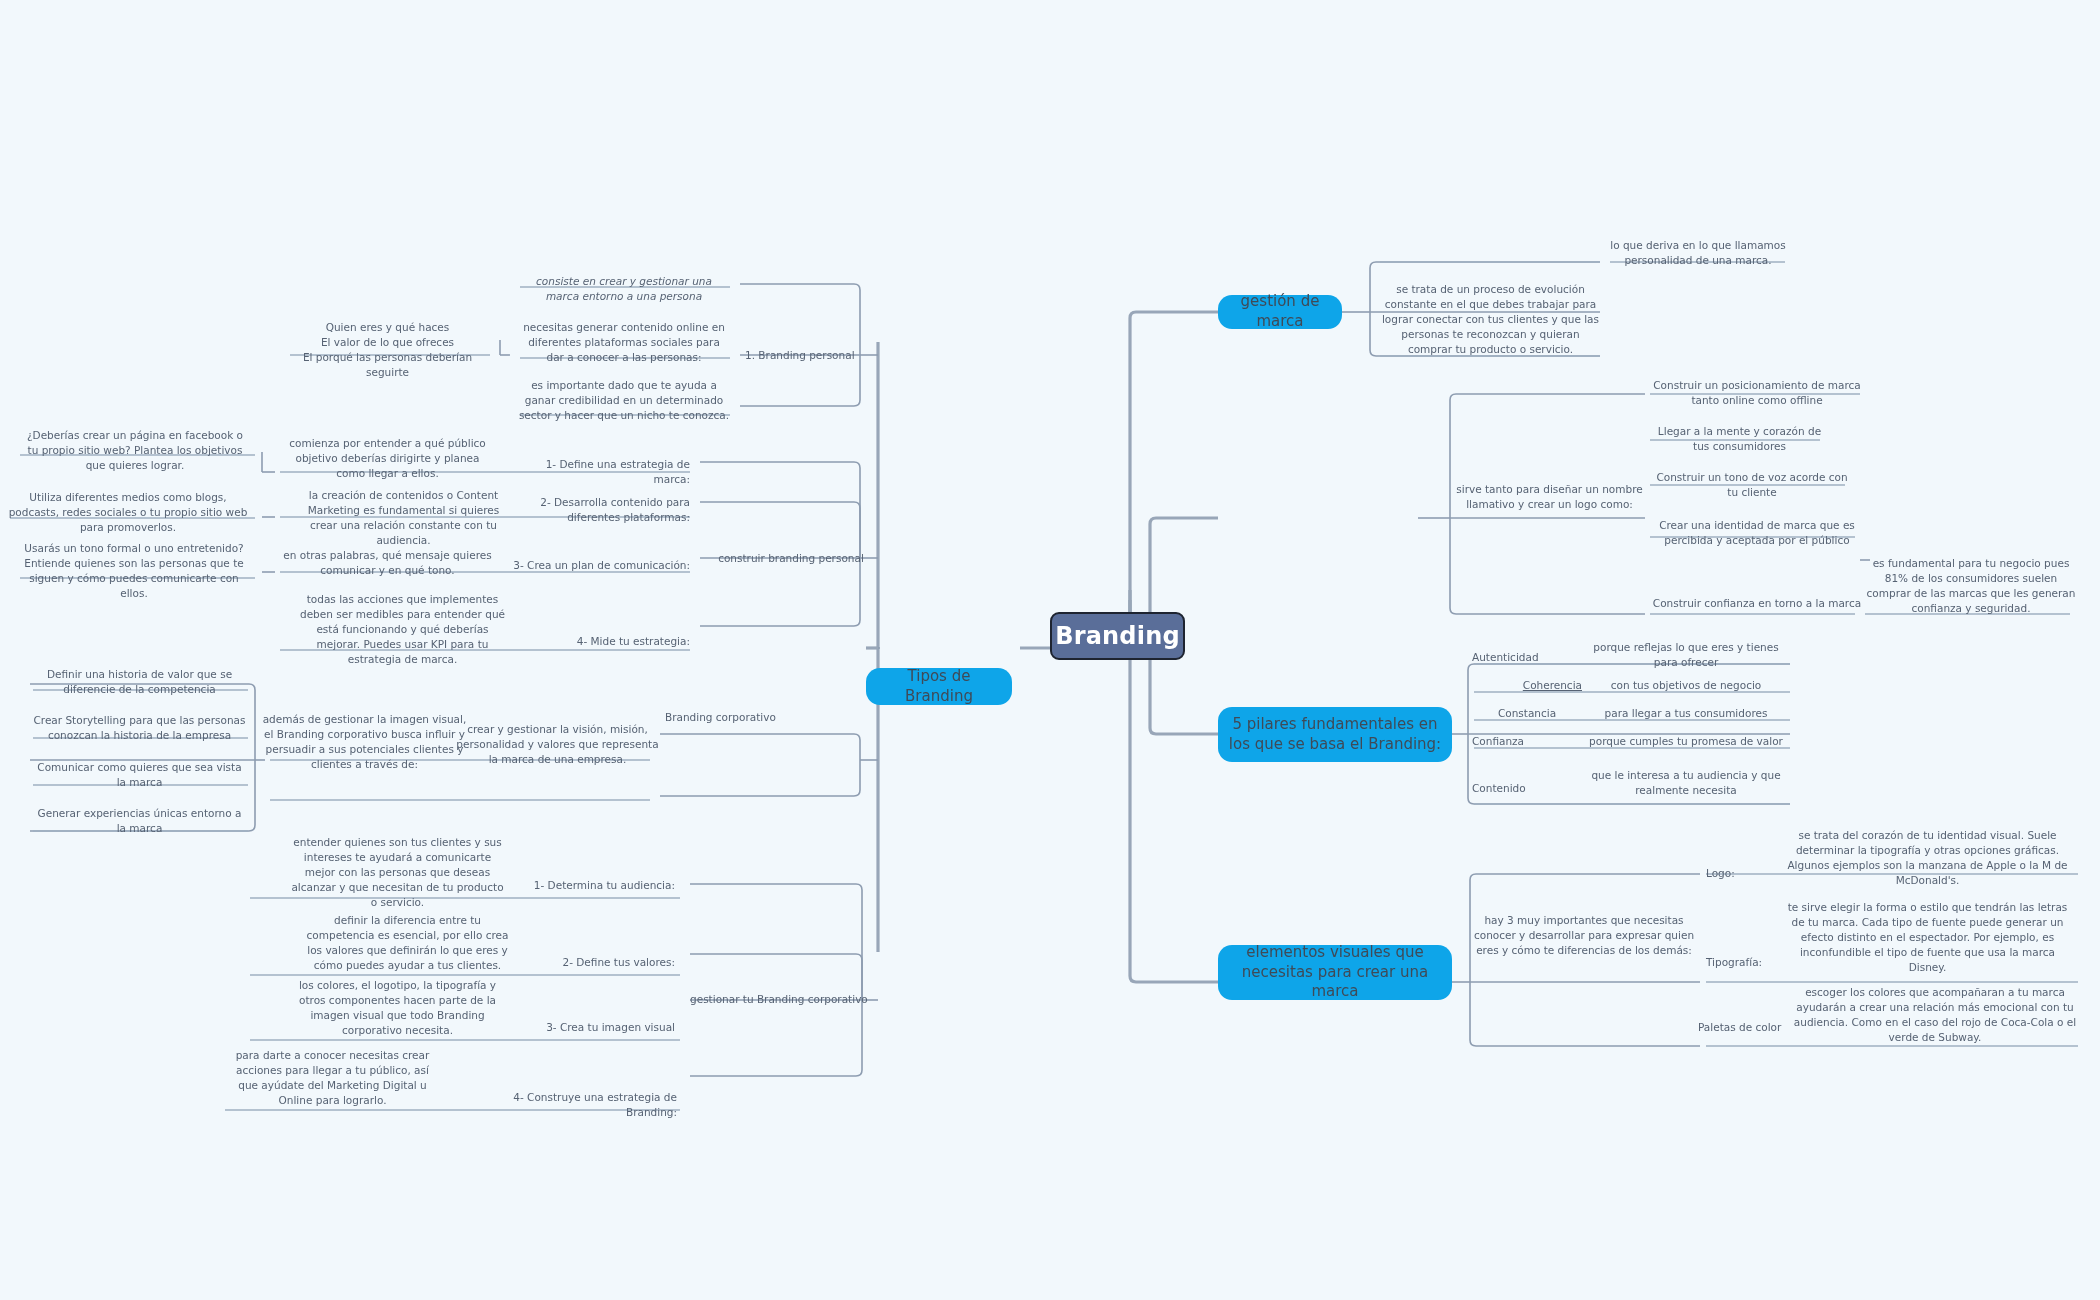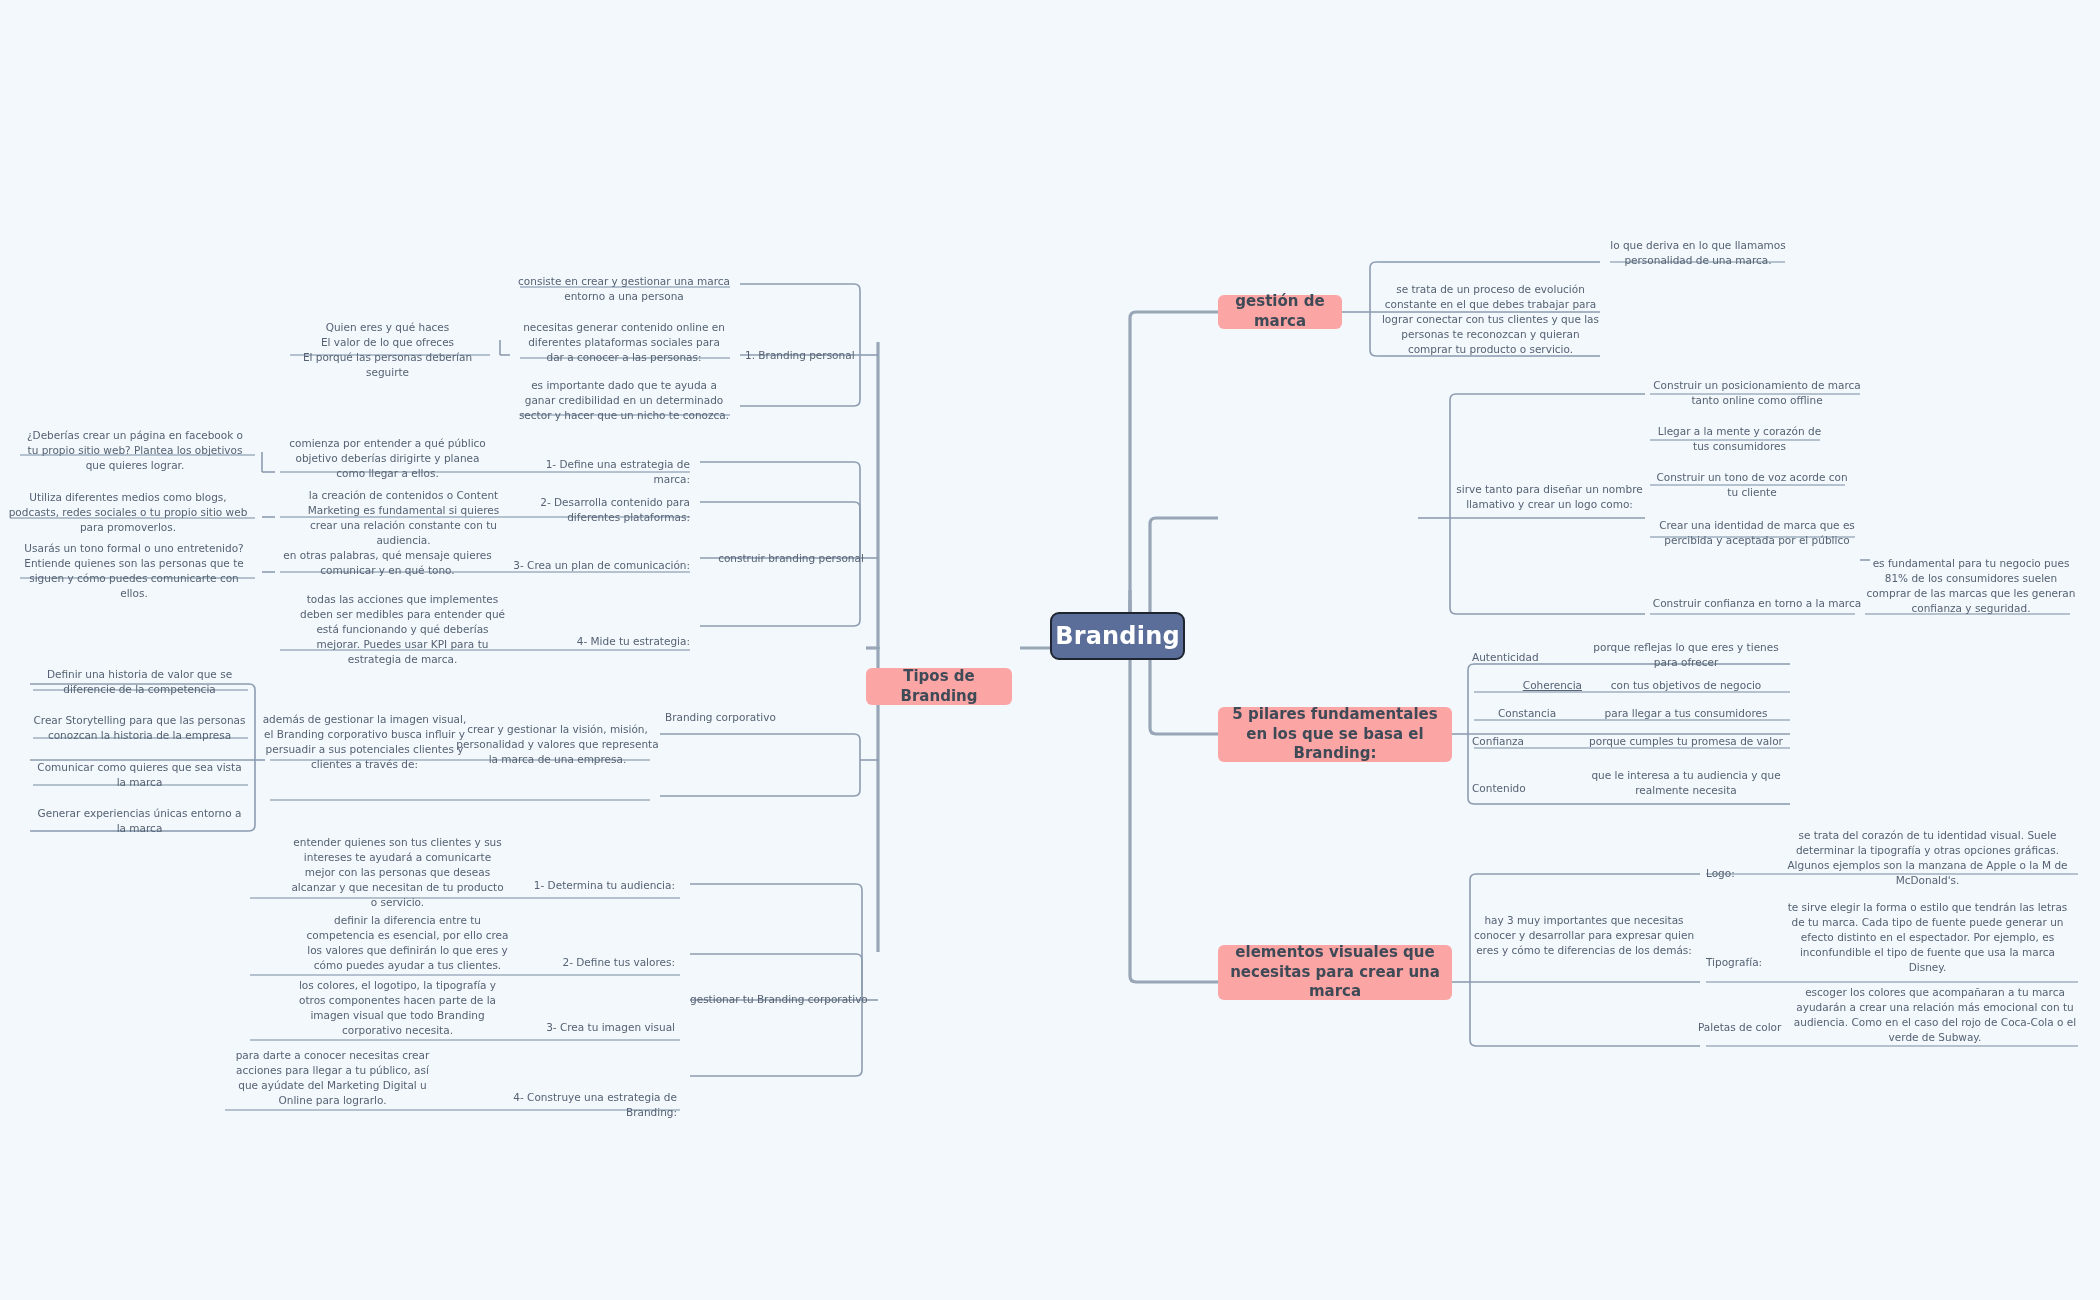--- a/index.html
+++ b/index.html
@@ -52,24 +52,24 @@
     border-radius: 9px;
     color: #ffffff;
     font-size: 24px;
     font-weight: bold;
     display: flex;
     align-items: center;
     justify-content: center;
     letter-spacing: 0.2px;
   }
   .branch-node {
-    background: #fca5a5;
-    border-radius: 6px;
+    background: #0ea5e9;
+    border-radius: 14px;
     color: #3f4a57;
-    font-weight: bold;
+    font-weight: normal;
     font-size: 15px;
     line-height: 1.32;
     display: flex;
     align-items: center;
     justify-content: center;
     text-align: center;
     padding: 6px 10px;
   }
   .leaf {
     position: absolute;
@@ -251,21 +251,21 @@
   <div class="leaf" style="left:1780px; top:828px; width:295px;">se trata del corazón de tu identidad visual. Suele determinar la tipografía y otras opciones gráficas. Algunos ejemplos son la manzana de Apple o la M de McDonald's.</div>
 
   <div class="leaf" style="left:1706px; top:955px; width:70px; text-align:left;">Tipografía:</div>
   <div class="leaf" style="left:1780px; top:900px; width:295px;">te sirve elegir la forma o estilo que tendrán las letras de tu marca. Cada tipo de fuente puede generar un efecto distinto en el espectador. Por ejemplo, es inconfundible el tipo de fuente que usa la marca Disney.</div>
 
   <div class="leaf" style="left:1698px; top:1020px; width:85px; text-align:left;">Paletas de color</div>
   <div class="leaf" style="left:1790px; top:985px; width:290px;">escoger los colores que acompañaran a tu marca ayudarán a crear una relación más emocional con tu audiencia. Como en el caso del rojo de Coca-Cola o el verde de Subway.</div>
 
   <div class="leaf" style="left:745px; top:348px; width:130px; text-align:left;">1. Branding personal</div>
 
-  <div class="leaf" style="left:518px; top:274px; width:212px;">consiste en crear y gestionar una marca entorno a una persona</div>
+  <div class="leaf" style="left:518px; top:274px; width:212px;font-style:italic;">consiste en crear y gestionar una marca entorno a una persona</div>
 
   <div class="leaf" style="left:518px; top:320px; width:212px;">necesitas generar contenido online en diferentes plataformas sociales para dar a conocer a las personas:</div>
 
   <div class="leaf" style="left:285px; top:320px; width:205px; white-space:pre-line;">Quien eres y qué haces
 El valor de lo que ofreces
 El porqué las personas deberían seguirte</div>
 
   <div class="leaf" style="left:518px; top:378px; width:212px;">es importante dado que te ayuda a ganar credibilidad en un determinado sector y hacer que un nicho te conozca.</div>
 
   <div class="leaf" style="left:706px; top:551px; width:170px; text-align:center;">construir branding personal</div>

